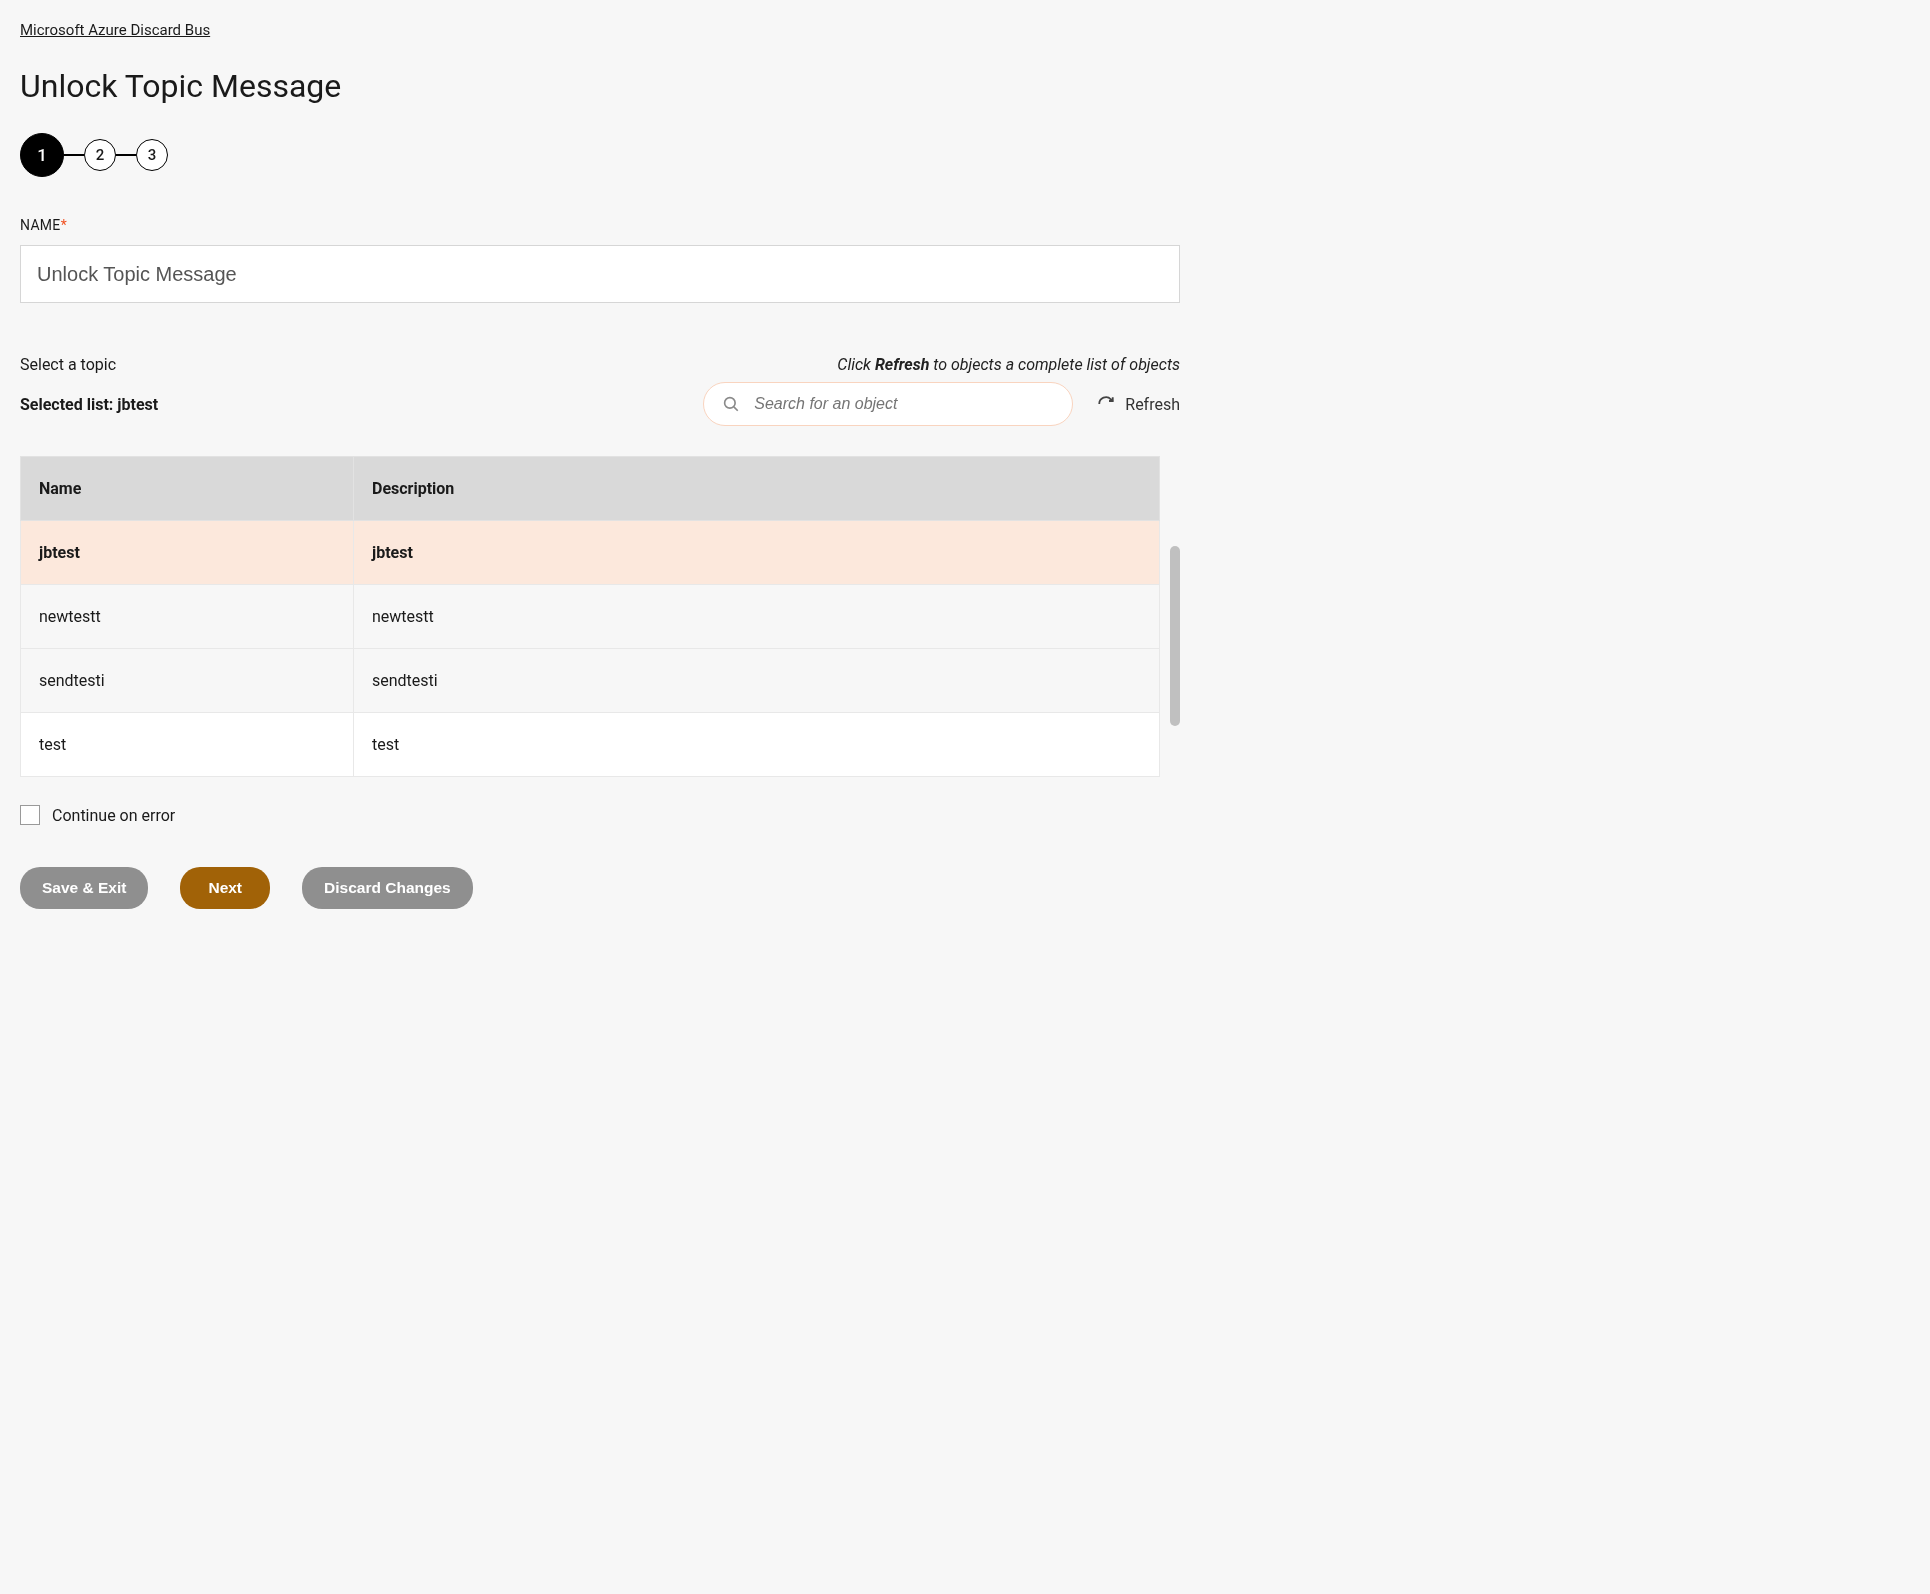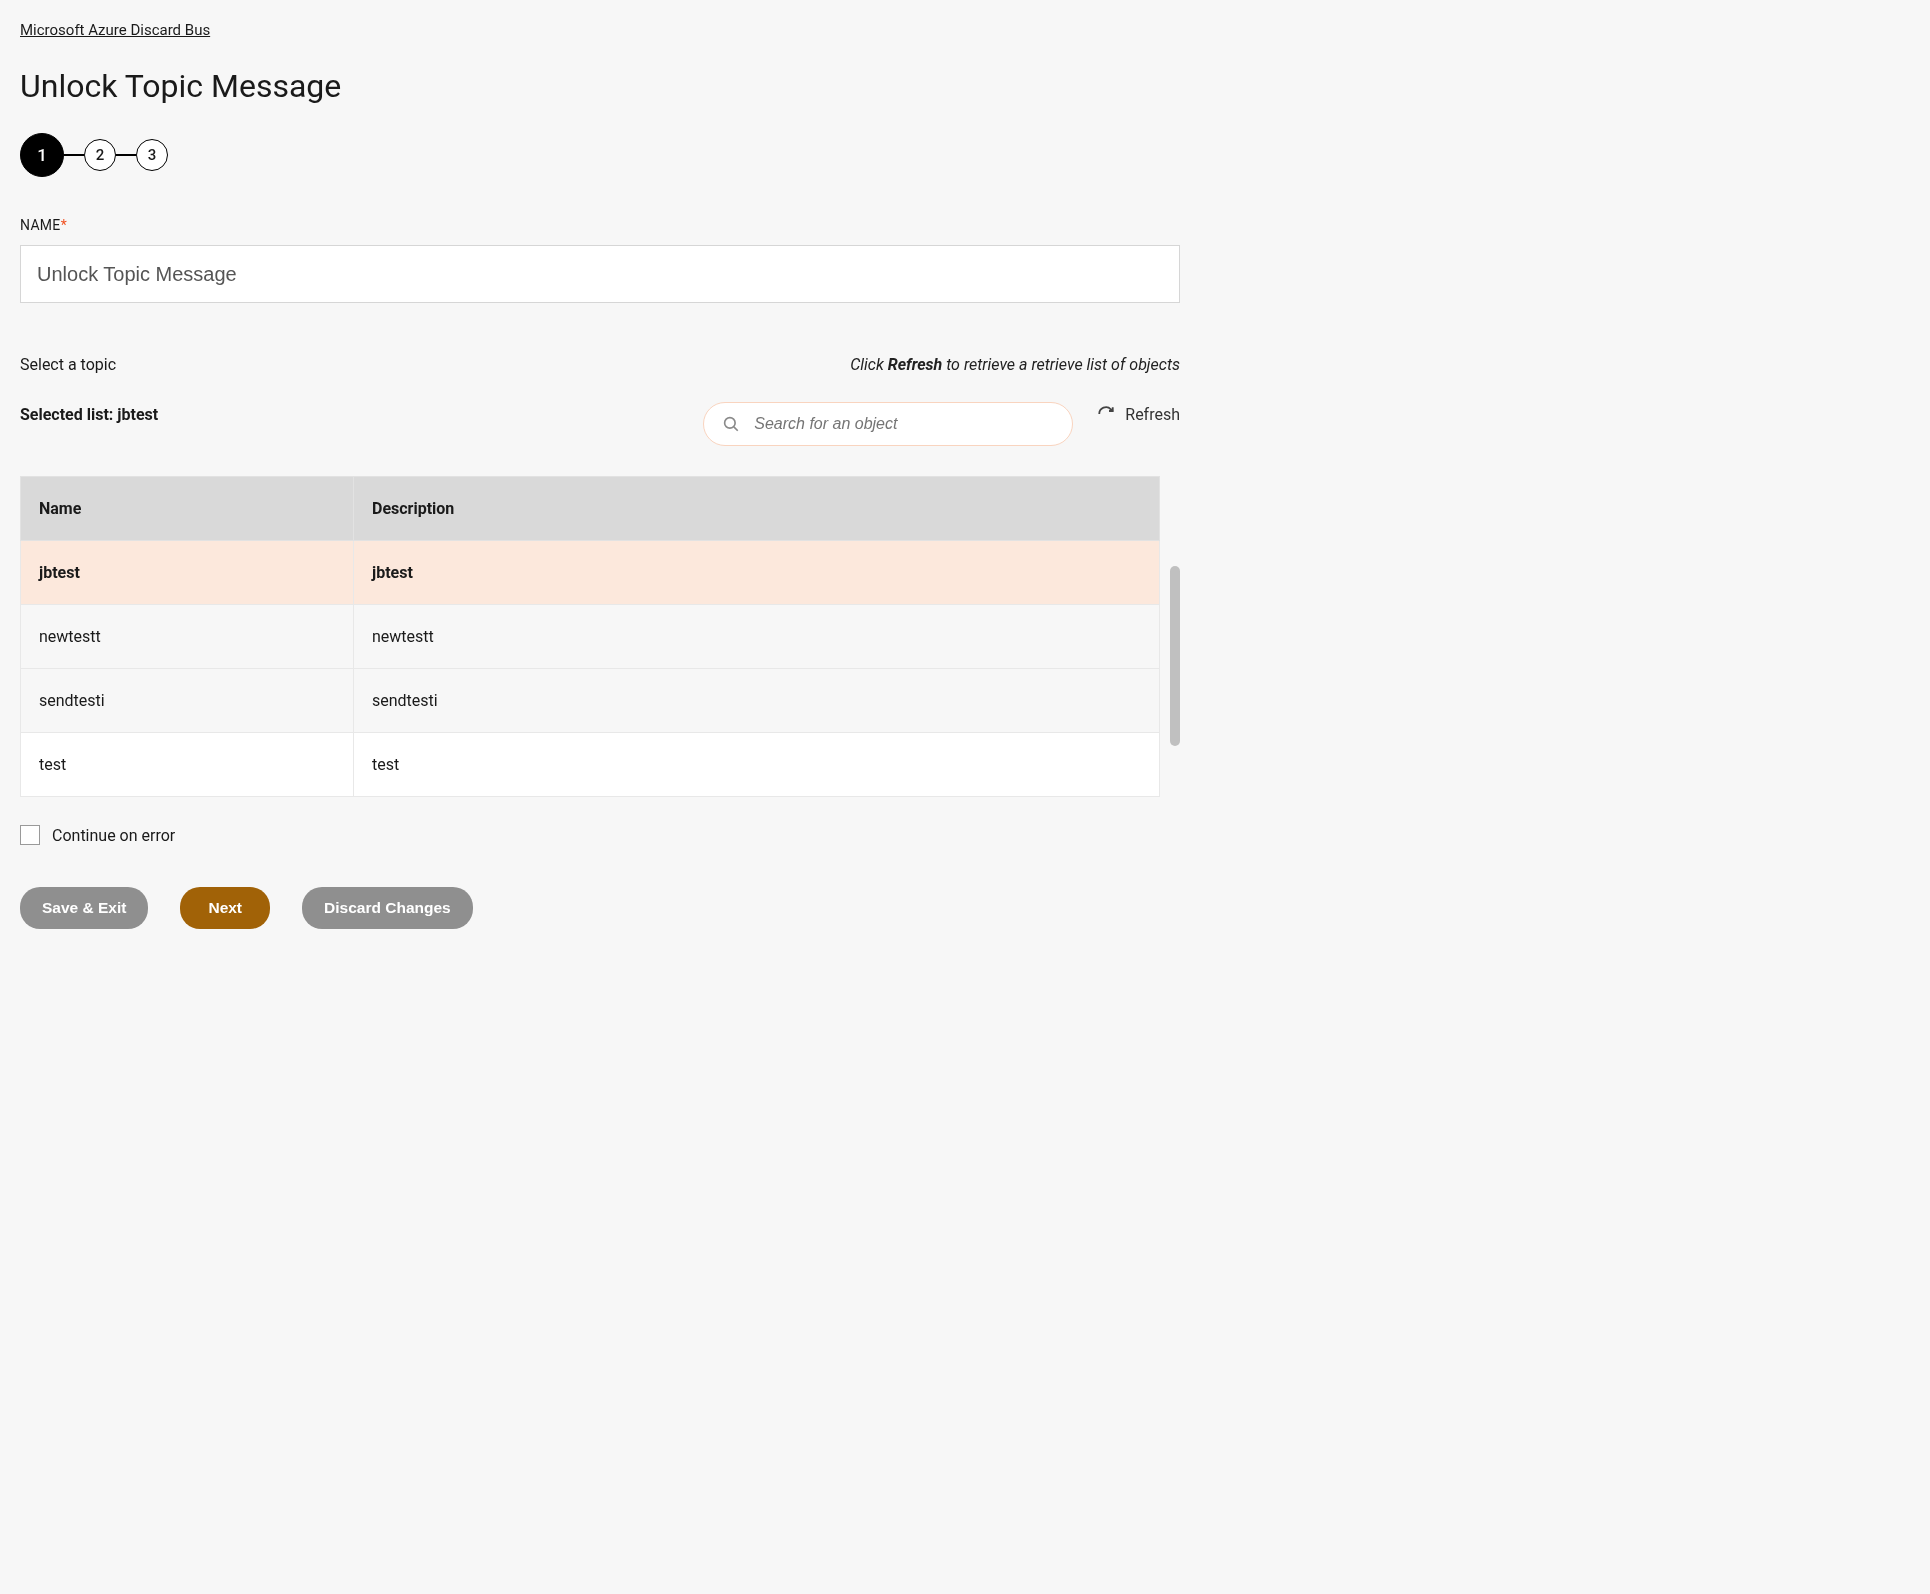--- a/index.html
+++ b/index.html
@@ -94,21 +94,20 @@
     }
     .search-box {
       display: flex;
       align-items: center;
       width: 370px;
       height: 44px;
       border: 1px solid #f9d4bf;
       border-radius: 22px;
       background: #fff;
       padding: 0 18px;
-      margin-top: 20px;
     }
     .search-box svg { flex-shrink: 0; }
     .search-input {
       border: none;
       outline: none;
       font-size: 16px;
       font-style: italic;
       color: #7a7a7a;
       margin-left: 14px;
       flex: 1;
@@ -211,21 +210,21 @@
 <div class="field-label">
   <span>NAME</span><span class="req">*</span>
 </div>
 <input class="name-input" type="text" value="Unlock Topic Message" style="">
 
 <div class="section-gap"></div>
 
 <div class="select-row">
   <div class="select-label">Select a topic</div>
   <div class="hint">
-    <span>Click </span><b>Refresh</b><span> to retrieve a retrieve list of objects</span>
+    <span>Click </span><b>Refresh</b><span> to objects a complete list of objects</span>
   </div>
 </div>
 
 <div class="selected-row">
   <div class="selected-topic">
     <span>Selected list: </span><span>jbtest</span>
   </div>
   <div class="search-refresh">
     <div class="search-box">
       <svg width="18" height="18" viewBox="0 0 24 24" fill="none" stroke="#8a8a8a" stroke-width="2.2">

